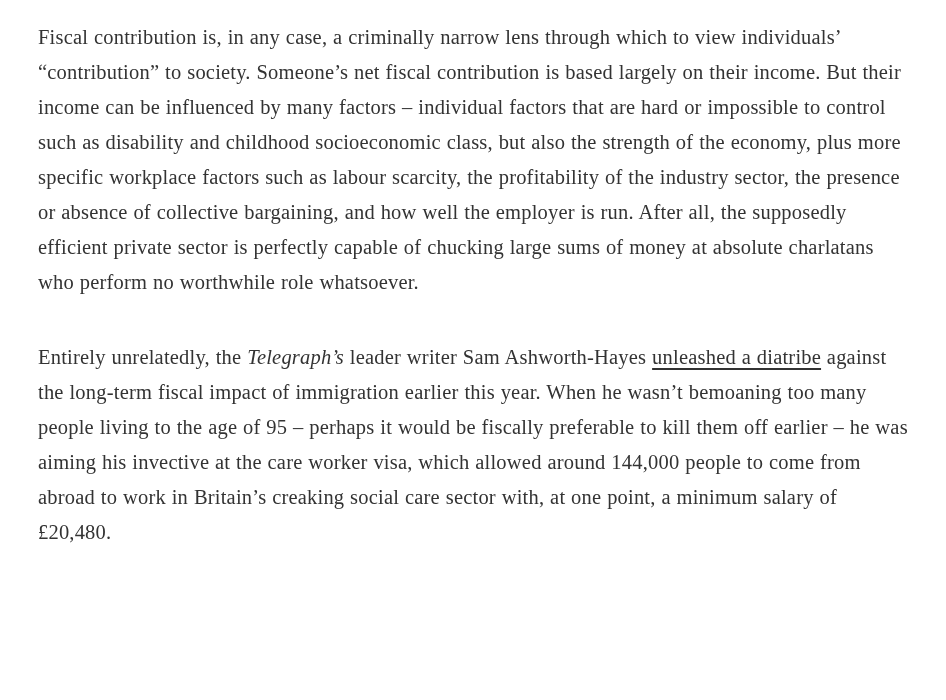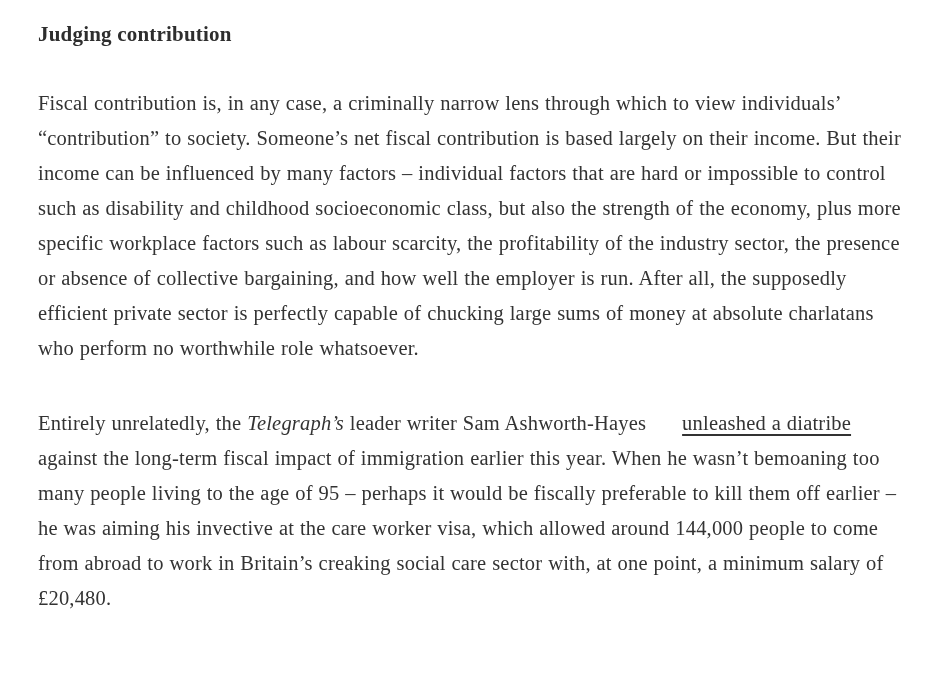--- a/index.html
+++ b/index.html
@@ -41,25 +41,23 @@
     margin: 0 0 40px 0;
   }
   .para em {
   }
   .text-link {
     color: inherit;
     text-decoration: underline;
     text-decoration-thickness: 1.5px;
     text-underline-offset: 4px;
     cursor: pointer;
-    margin-left: 30px;
   }
 </style>
 </head>
 <body>
 
 <div class="page">
-  <h2 class="heading">Judging contribution</h2>
   <div class="article-body" id="article-body">
       <p class="para"><span>Fiscal contribution is, in any case, a criminally narrow lens through which to view individuals’ “contribution” to society. Someone’s net fiscal contribution is based largely on their income. But their income can be influenced by many factors – individual factors that are hard or impossible to control such as disability and childhood socioeconomic class, but also the strength of the economy, plus more specific workplace factors such as labour scarcity, the profitability of the industry sector, the presence or absence of collective bargaining, and how well the employer is run. After all, the supposedly efficient private sector is perfectly capable of chucking large sums of money at absolute charlatans who perform no worthwhile role whatsoever.</span></p>
       <p class="para"><span>Entirely unrelatedly, the </span><em>Telegraph’s</em><span> leader writer Sam Ashworth-Hayes </span><a href="#" class="text-link">unleashed a diatribe</a><span> against the long-term fiscal impact of immigration earlier this year. When he wasn’t bemoaning too many people living to the age of 95 – perhaps it would be fiscally preferable to kill them off earlier – he was aiming his invective at the care worker visa, which allowed around 144,000 people to come from abroad to work in Britain’s creaking social care sector with, at one point, a minimum salary of £20,480.</span></p>
     </div>
 </div>
 
 </body></html>

